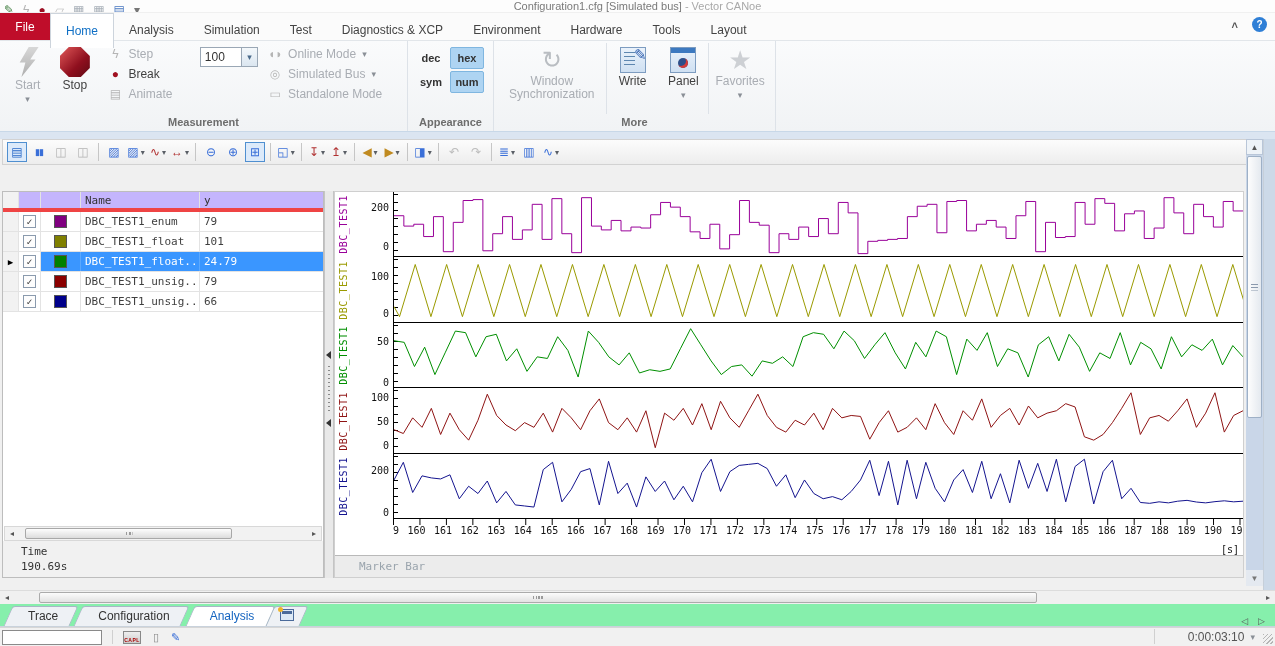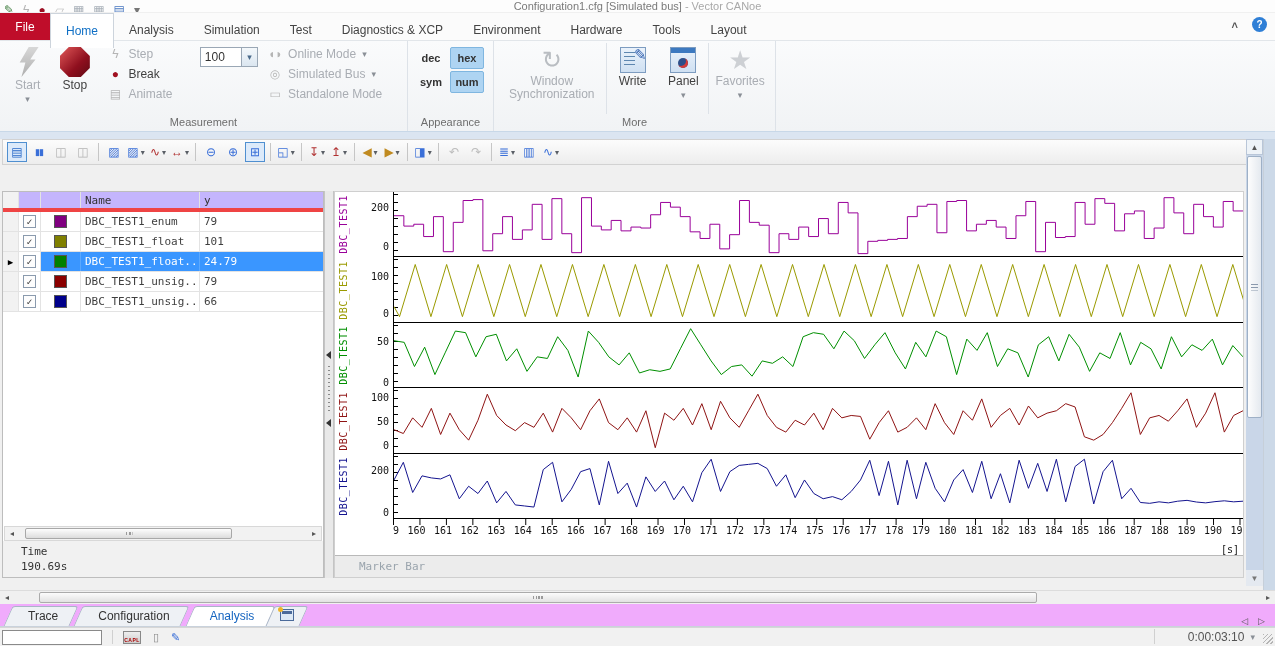--- a/index.html
+++ b/index.html
@@ -20,21 +20,21 @@
   .rtab { padding:17px 15px; display:flex; align-items:center; color:#444; font-size:12px; }
   .rtab.sel { background:#fff; color:#0f6fc5; border:1px solid #cdd4dc; border-bottom:none; }
   .tabrow-right { position:absolute; right:8px; top:4px; display:flex; gap:14px; align-items:center; }
   .chev-up { color:#555; font-size:11px; font-weight:bold; }
   .help-btn { width:15px; height:15px; border-radius:50%; background:#2f7fd6; color:#fff; font-size:10px; font-weight:bold; display:flex; align-items:center; justify-content:center; }
 
   
   .ribbon { height:92px; background:linear-gradient(#fafbfc,#f1f3f5); border-top:1px solid #e2e6ea; border-bottom:1px solid #c8d8e8; display:flex; }
   .rgroup { display:flex; flex-direction:column; border-right:1px solid #dde2e8; padding:2px 4px 0 4px; }
   .rgroup-body { flex:1; display:flex; align-items:flex-start; }
-  .rgroup-label { text-align:center; color:#6d6d6d; font-size:11px; padding:2px 0 3px; }
+  .rgroup-label { text-align:center; color:#6d6d6d; font-size:11px; padding:2px 0 3px;font-weight:bold; }
   .bigbtn { width:52px; display:flex; flex-direction:column; align-items:center; padding-top:4px; gap:2px; }
   .bigbtn .lbl { font-size:12px; color:#3f3f3f; text-align:center; line-height:13px; }
   .bigbtn .lbl.dis { color:#a9adb3; }
   .flash { width:22px; height:30px; background:linear-gradient(#d8d8d8,#aeaeae); clip-path:polygon(55% 0,100% 0,62% 42%,86% 42%,22% 100%,40% 52%,14% 52%); }
   .octagon { width:30px; height:30px; background:linear-gradient(135deg,#e05858,#8f0f1e 60%,#5f0a14); clip-path:polygon(30% 0,70% 0,100% 30%,100% 70%,70% 100%,30% 100%,0 70%,0 30%); }
   .smallcol { display:flex; flex-direction:column; justify-content:flex-start; padding:4px 6px 0 10px; gap:6px; }
   .smallbtn { display:flex; align-items:center; gap:6px; font-size:12px; white-space:nowrap; }
   .smallbtn.dis { color:#a9adb3; }
   .sicon { width:14px; display:inline-block; text-align:center; }
   .combo { margin-top:4px; width:64px; height:20px; border:1px solid #9aa7b5; background:#fff; display:flex; }
@@ -125,21 +125,21 @@
   .gvs-down { height:16px; background:#e4e9f0; font-size:8px; color:#777; display:flex; align-items:center; justify-content:center; }
 
   
   .main-hscroll { position:absolute; left:0; top:590px; width:1275px; height:14px; background:#f0f0f0; border-top:1px solid #dcdcdc; display:flex; align-items:center; }
   .mh-btn { width:14px; text-align:center; font-size:8px; color:#555; }
   .mh-track { flex:1; position:relative; height:100%; }
   .mh-thumb { position:absolute; left:2%; width:80%; top:1px; bottom:1px; background:linear-gradient(#fcfcfc,#e2e2e2); border:1px solid #ababab; border-radius:2px; }
   .mh-grip { position:absolute; left:50%; top:3px; bottom:3px; width:11px; transform:translateX(-50%); background:repeating-linear-gradient(to right,#9a9a9a 0 1px,transparent 1px 3px); }
 
   
-  .btabbar { position:absolute; left:0; top:604px; width:1275px; height:23px; background:#f0abfc; border-bottom:1px solid #c9d2dc; display:flex; align-items:flex-end; padding-left:8px; }
+  .btabbar { position:absolute; left:0; top:604px; width:1275px; height:23px; background:#86efac; border-bottom:1px solid #c9d2dc; display:flex; align-items:flex-end; padding-left:8px; }
   .btab { position:relative; height:20px; padding:0 16px 0 20px; display:flex; align-items:center; font-size:12px; color:#333; }
   .btab::before { content:""; position:absolute; inset:0; transform:skewX(-24deg); background:#eef1f5; border:1px solid #a9b6c6; border-bottom:none; border-radius:3px 3px 0 0; }
   .btab span { position:relative; }
   .btab.sel { color:#1464c0; }
   .btab.sel::before { background:#fff; }
   .btab-icon { position:relative; height:20px; width:34px; }
   .btab-icon::before { content:""; position:absolute; inset:0; transform:skewX(-24deg); background:#eef1f5; border:1px solid #a9b6c6; border-bottom:none; border-radius:3px 3px 0 0; }
   .btab-ic { position:absolute; left:10px; top:3px; width:14px; height:12px; border:1px solid #4a6a9a; background:#dce9f6; }
   .btab-ic::before { content:""; position:absolute; left:1px; right:1px; top:1px; height:3px; background:#4a6a9a; }
   .btab-ic::after { content:""; position:absolute; left:-3px; top:-3px; width:5px; height:5px; border-radius:50%; background:#f0b428; }

